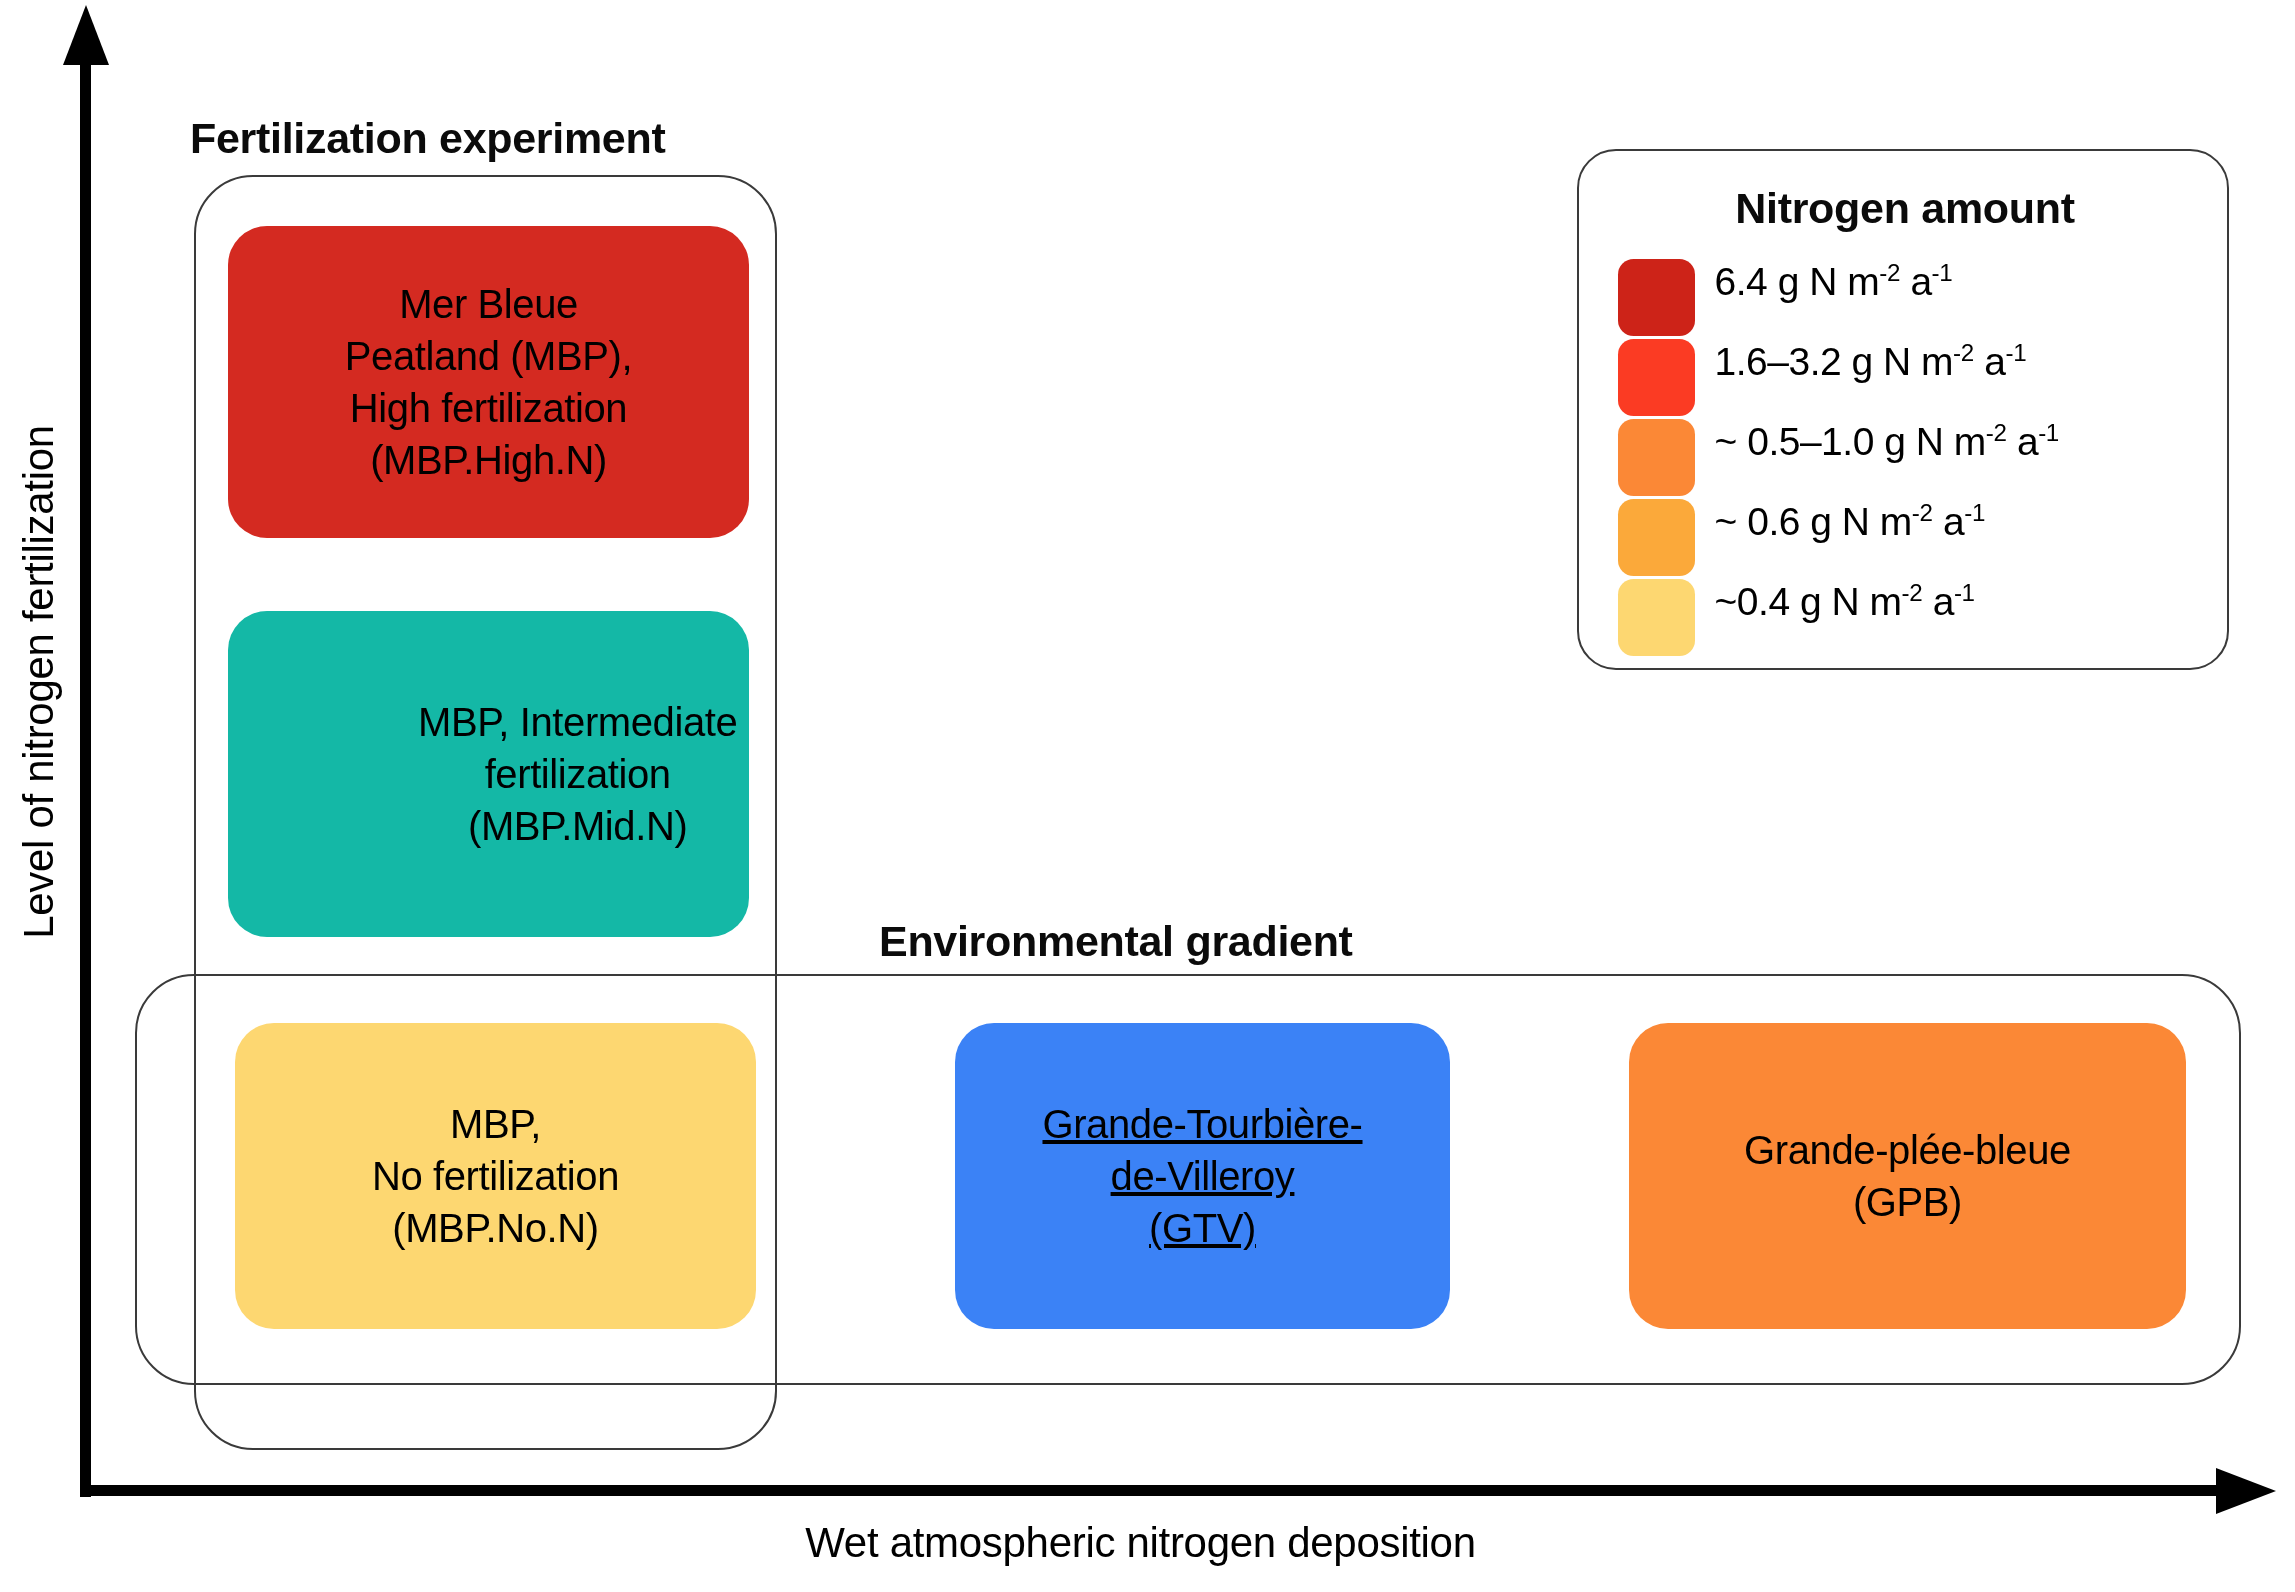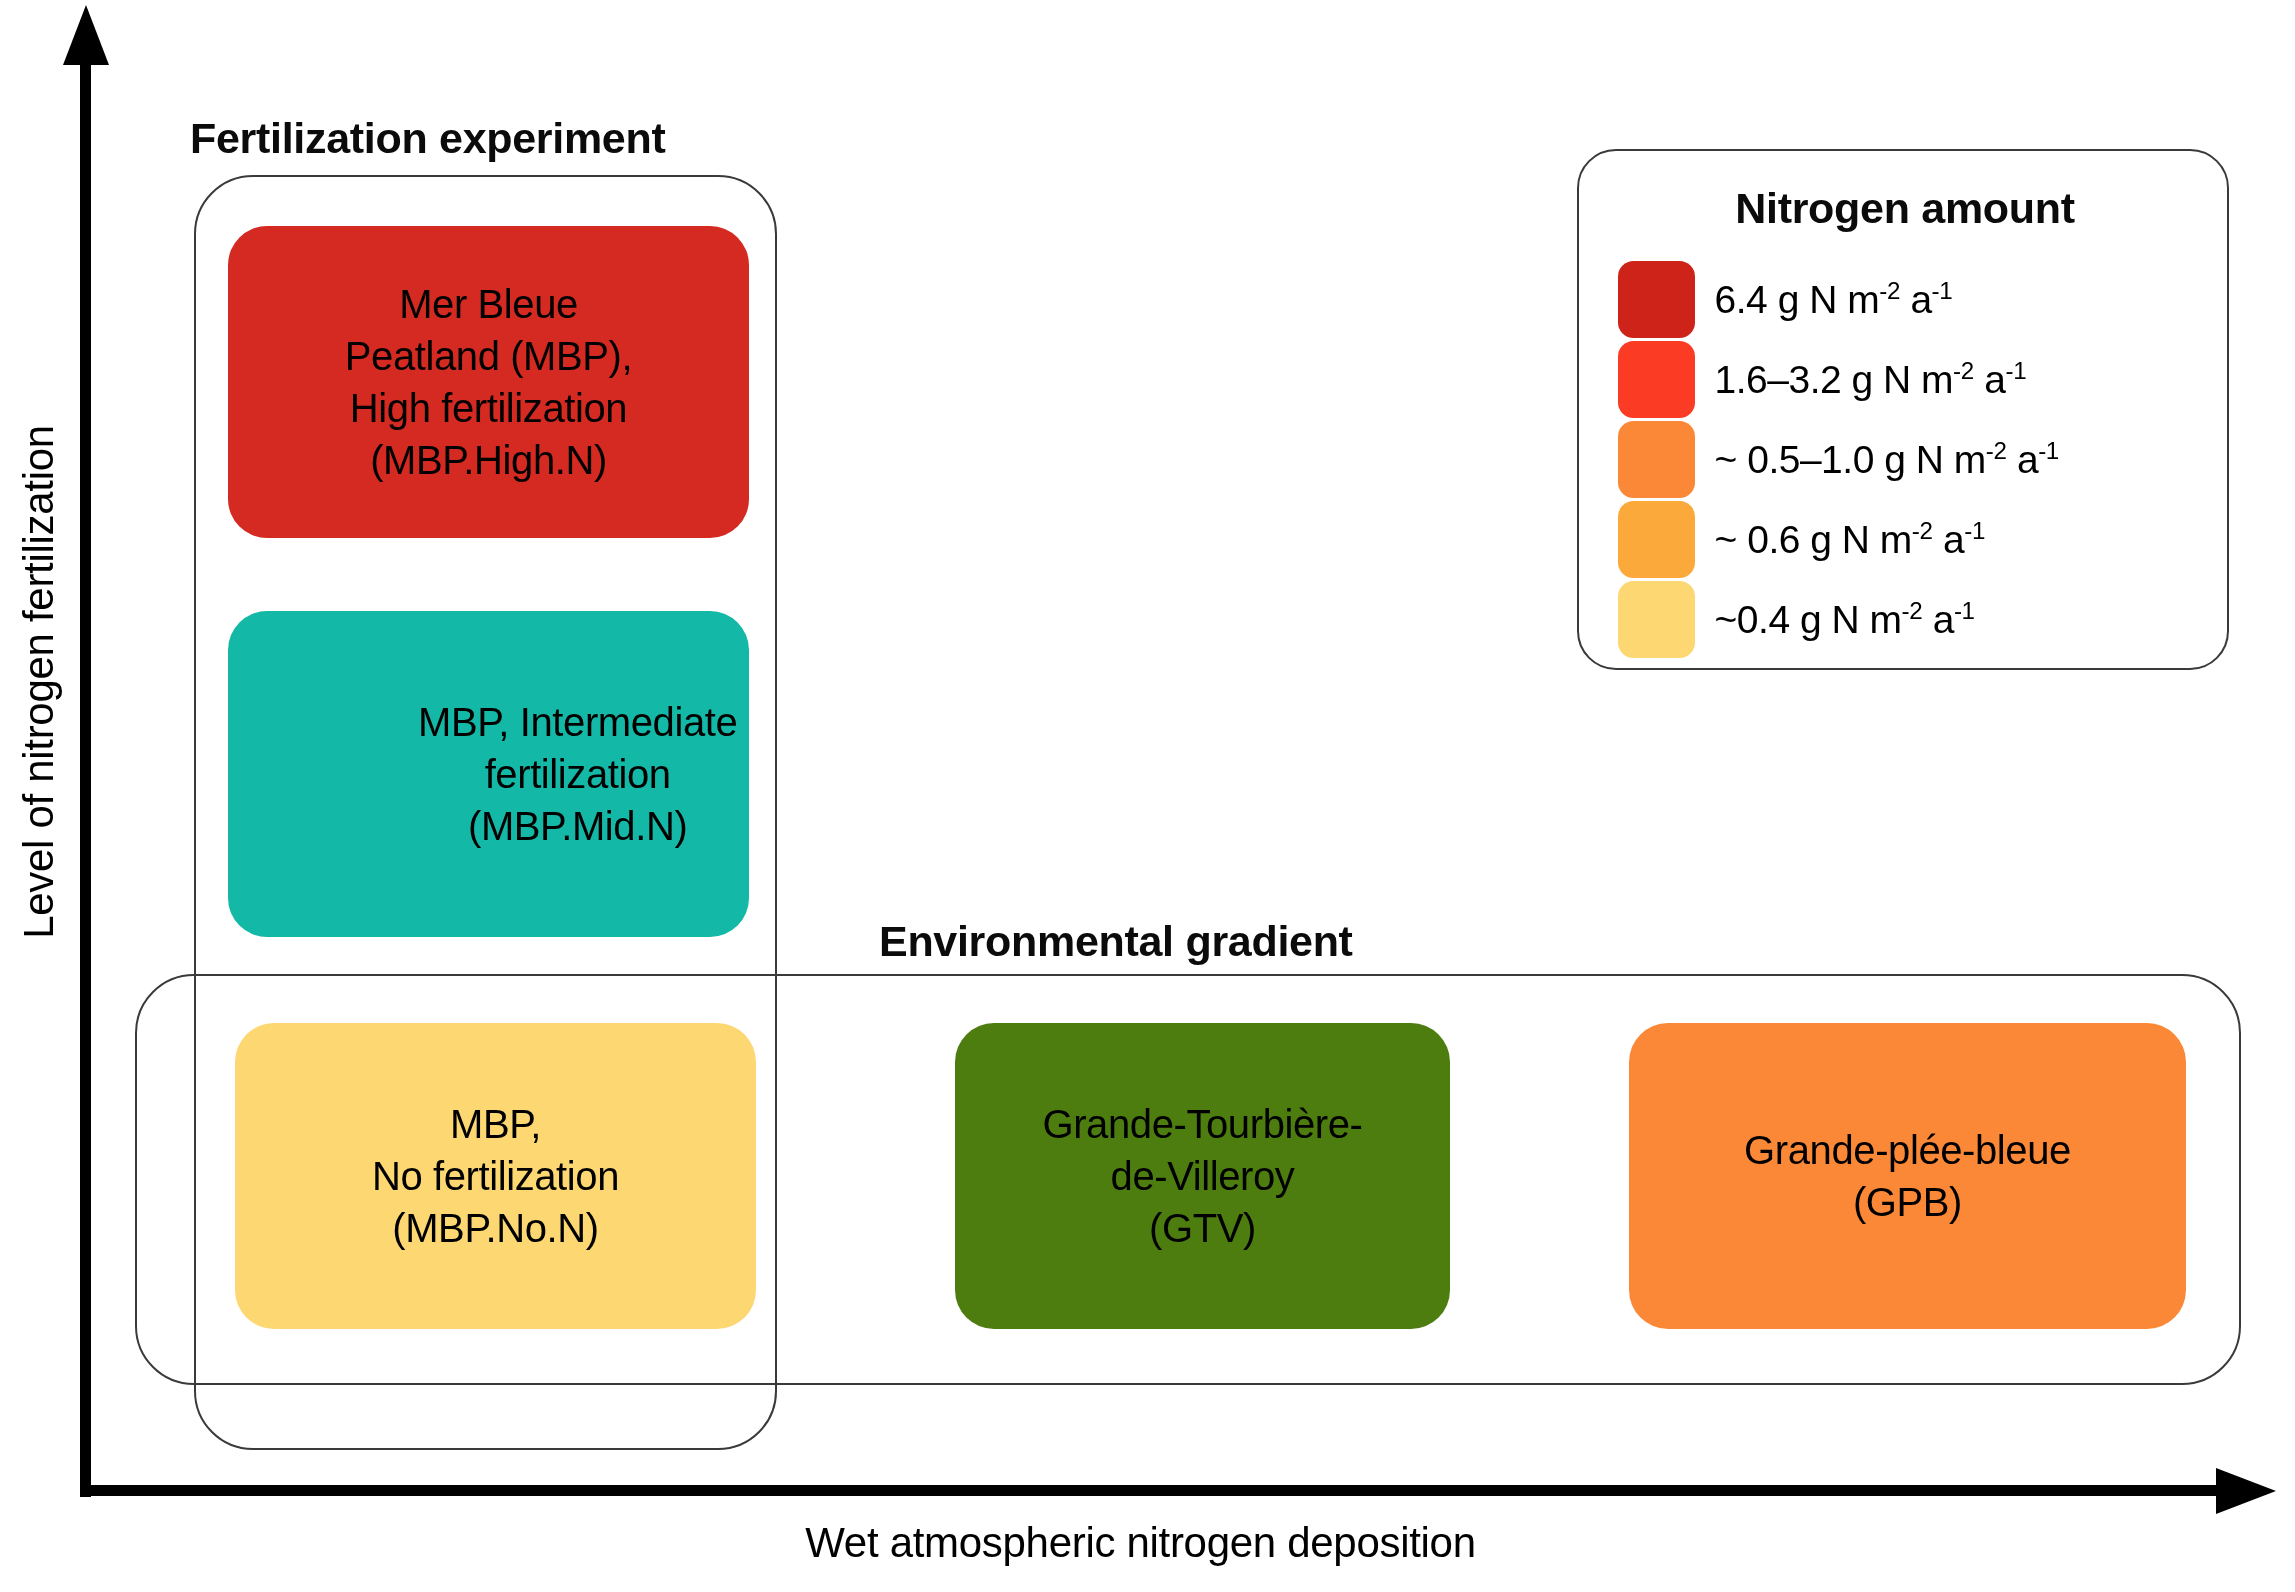--- a/index.html
+++ b/index.html
@@ -167,21 +167,21 @@
     white-space: nowrap;
   }
   #legend-items {
     position: absolute;
     left: 39px;
     top: 108px;
     width: 593px;
   }
   .legend-row {
     display: flex;
-    align-items: center;
+    align-items: flex-start;
     height: 80px;
   }
   .legend-swatch {
     flex: 0 0 auto;
     width: 77px;
     height: 77px;
     border-radius: 15.6px;
     margin-right: 19.6px;
   }
   .legend-label {
@@ -218,21 +218,21 @@
 
   <div class="site-box" id="site-box-mbp-high" style="background: rgb(212, 42, 33);">
       <span>Mer Bleue<br>Peatland (MBP),<br>High fertilization<br>(MBP.High.N)</span>
     </div>
   <div class="site-box" id="site-box-mbp-mid" style="background: #14b8a6; justify-content: flex-end;">
       <span>MBP, Intermediate<br>fertilization<br>(MBP.Mid.N)</span>
     </div>
   <div class="site-box" id="site-box-mbp-no" style="background: rgb(253, 215, 113);">
       <span>MBP,<br>No fertilization<br>(MBP.No.N)</span>
     </div>
-  <div class="site-box" id="site-box-gtv" style="background: #4d7c0f;">
+  <div class="site-box" id="site-box-gtv" style="background: #3b82f6; text-decoration: underline;">
       <span>Grande-Tourbière-<br>de-Villeroy<br>(GTV)</span>
     </div>
   <div class="site-box" id="site-box-gpb" style="background: rgb(251, 136, 54);">
       <span>Grande-plée-bleue<br>(GPB)</span>
     </div>
 
   <div id="legend-panel">
     <div id="legend-title">Nitrogen amount</div>
     <div id="legend-items">
         <div class="legend-row">

